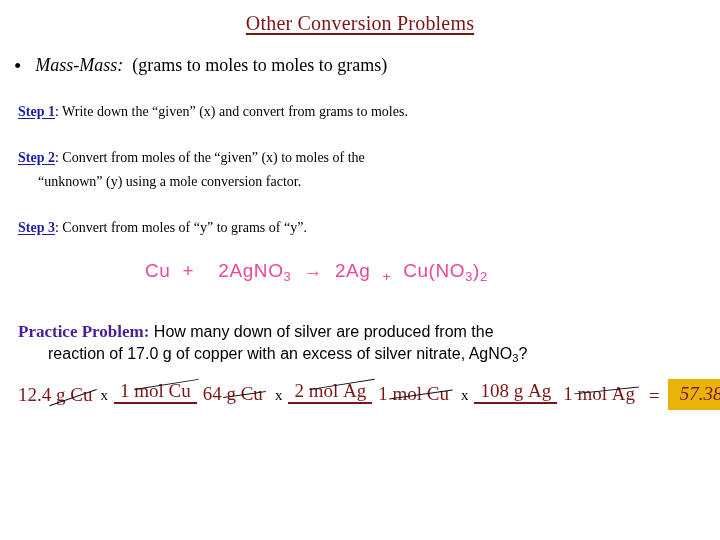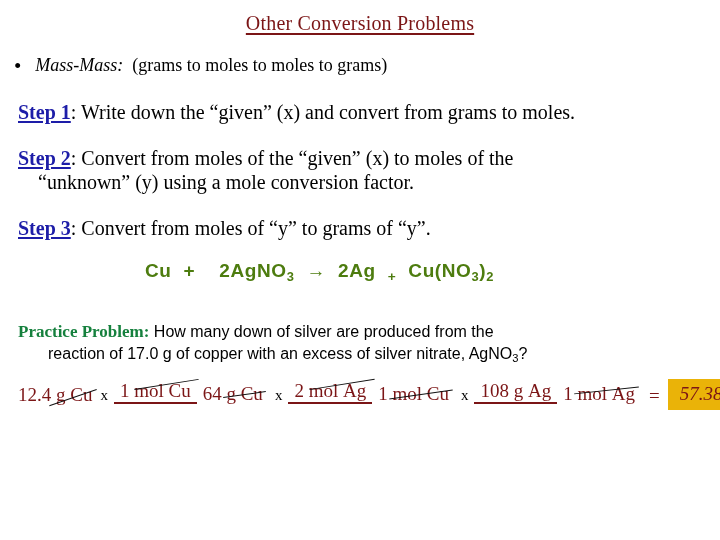--- a/index.html
+++ b/index.html
@@ -52,21 +52,21 @@
   }
   .mass-mass {
     font-style: italic;
   }
 
   
   .step-block {
     position: absolute;
     left: 18px;
     width: 686px;
-    font-size: 20px;
+    font-size: 14px;
     line-height: 24px;
   }
   #step1 { top: 100px; }
   #step2 { top: 146px; }
   #step3 { top: 216px; }
 
   .step-label {
     color: #1D1DA8;
     font-weight: bold;
     text-decoration: underline;
@@ -76,23 +76,23 @@
     display: block;
     padding-left: 20px;
   }
 
   
   .equation {
     position: absolute;
     top: 260px;
     left: 145px;
     font-family: "Liberation Sans", "DejaVu Sans", sans-serif;
-    font-weight: bold;
+    font-weight: normal;
     font-size: 19px;
-    color: #4d7c0f;
+    color: #ec4899;
     letter-spacing: 0.6px;
     white-space: nowrap;
     text-align: right;
   }
   .equation sub {
     font-size: 0.68em;
     vertical-align: -0.28em;
   }
   .eq-sp { display: inline-block; width: 12px; }
   .eq-arrow { font-size: 19px; }
@@ -109,21 +109,21 @@
     width: 690px;
     font-size: 16px;
     line-height: 22px;
     font-family: "Liberation Sans", "DejaVu Sans", sans-serif;
     color: #000;
   }
   .practice-label {
     font-family: "Liberation Serif", "DejaVu Serif", serif;
     font-weight: bold;
     font-size: 17px;
-    color: #15803d;
+    color: #4c1d95;
   }
   .practice-line2 {
     display: block;
     padding-left: 30px;
   }
   .practice sub {
     font-size: 0.7em;
     vertical-align: -0.25em;
   }
 

